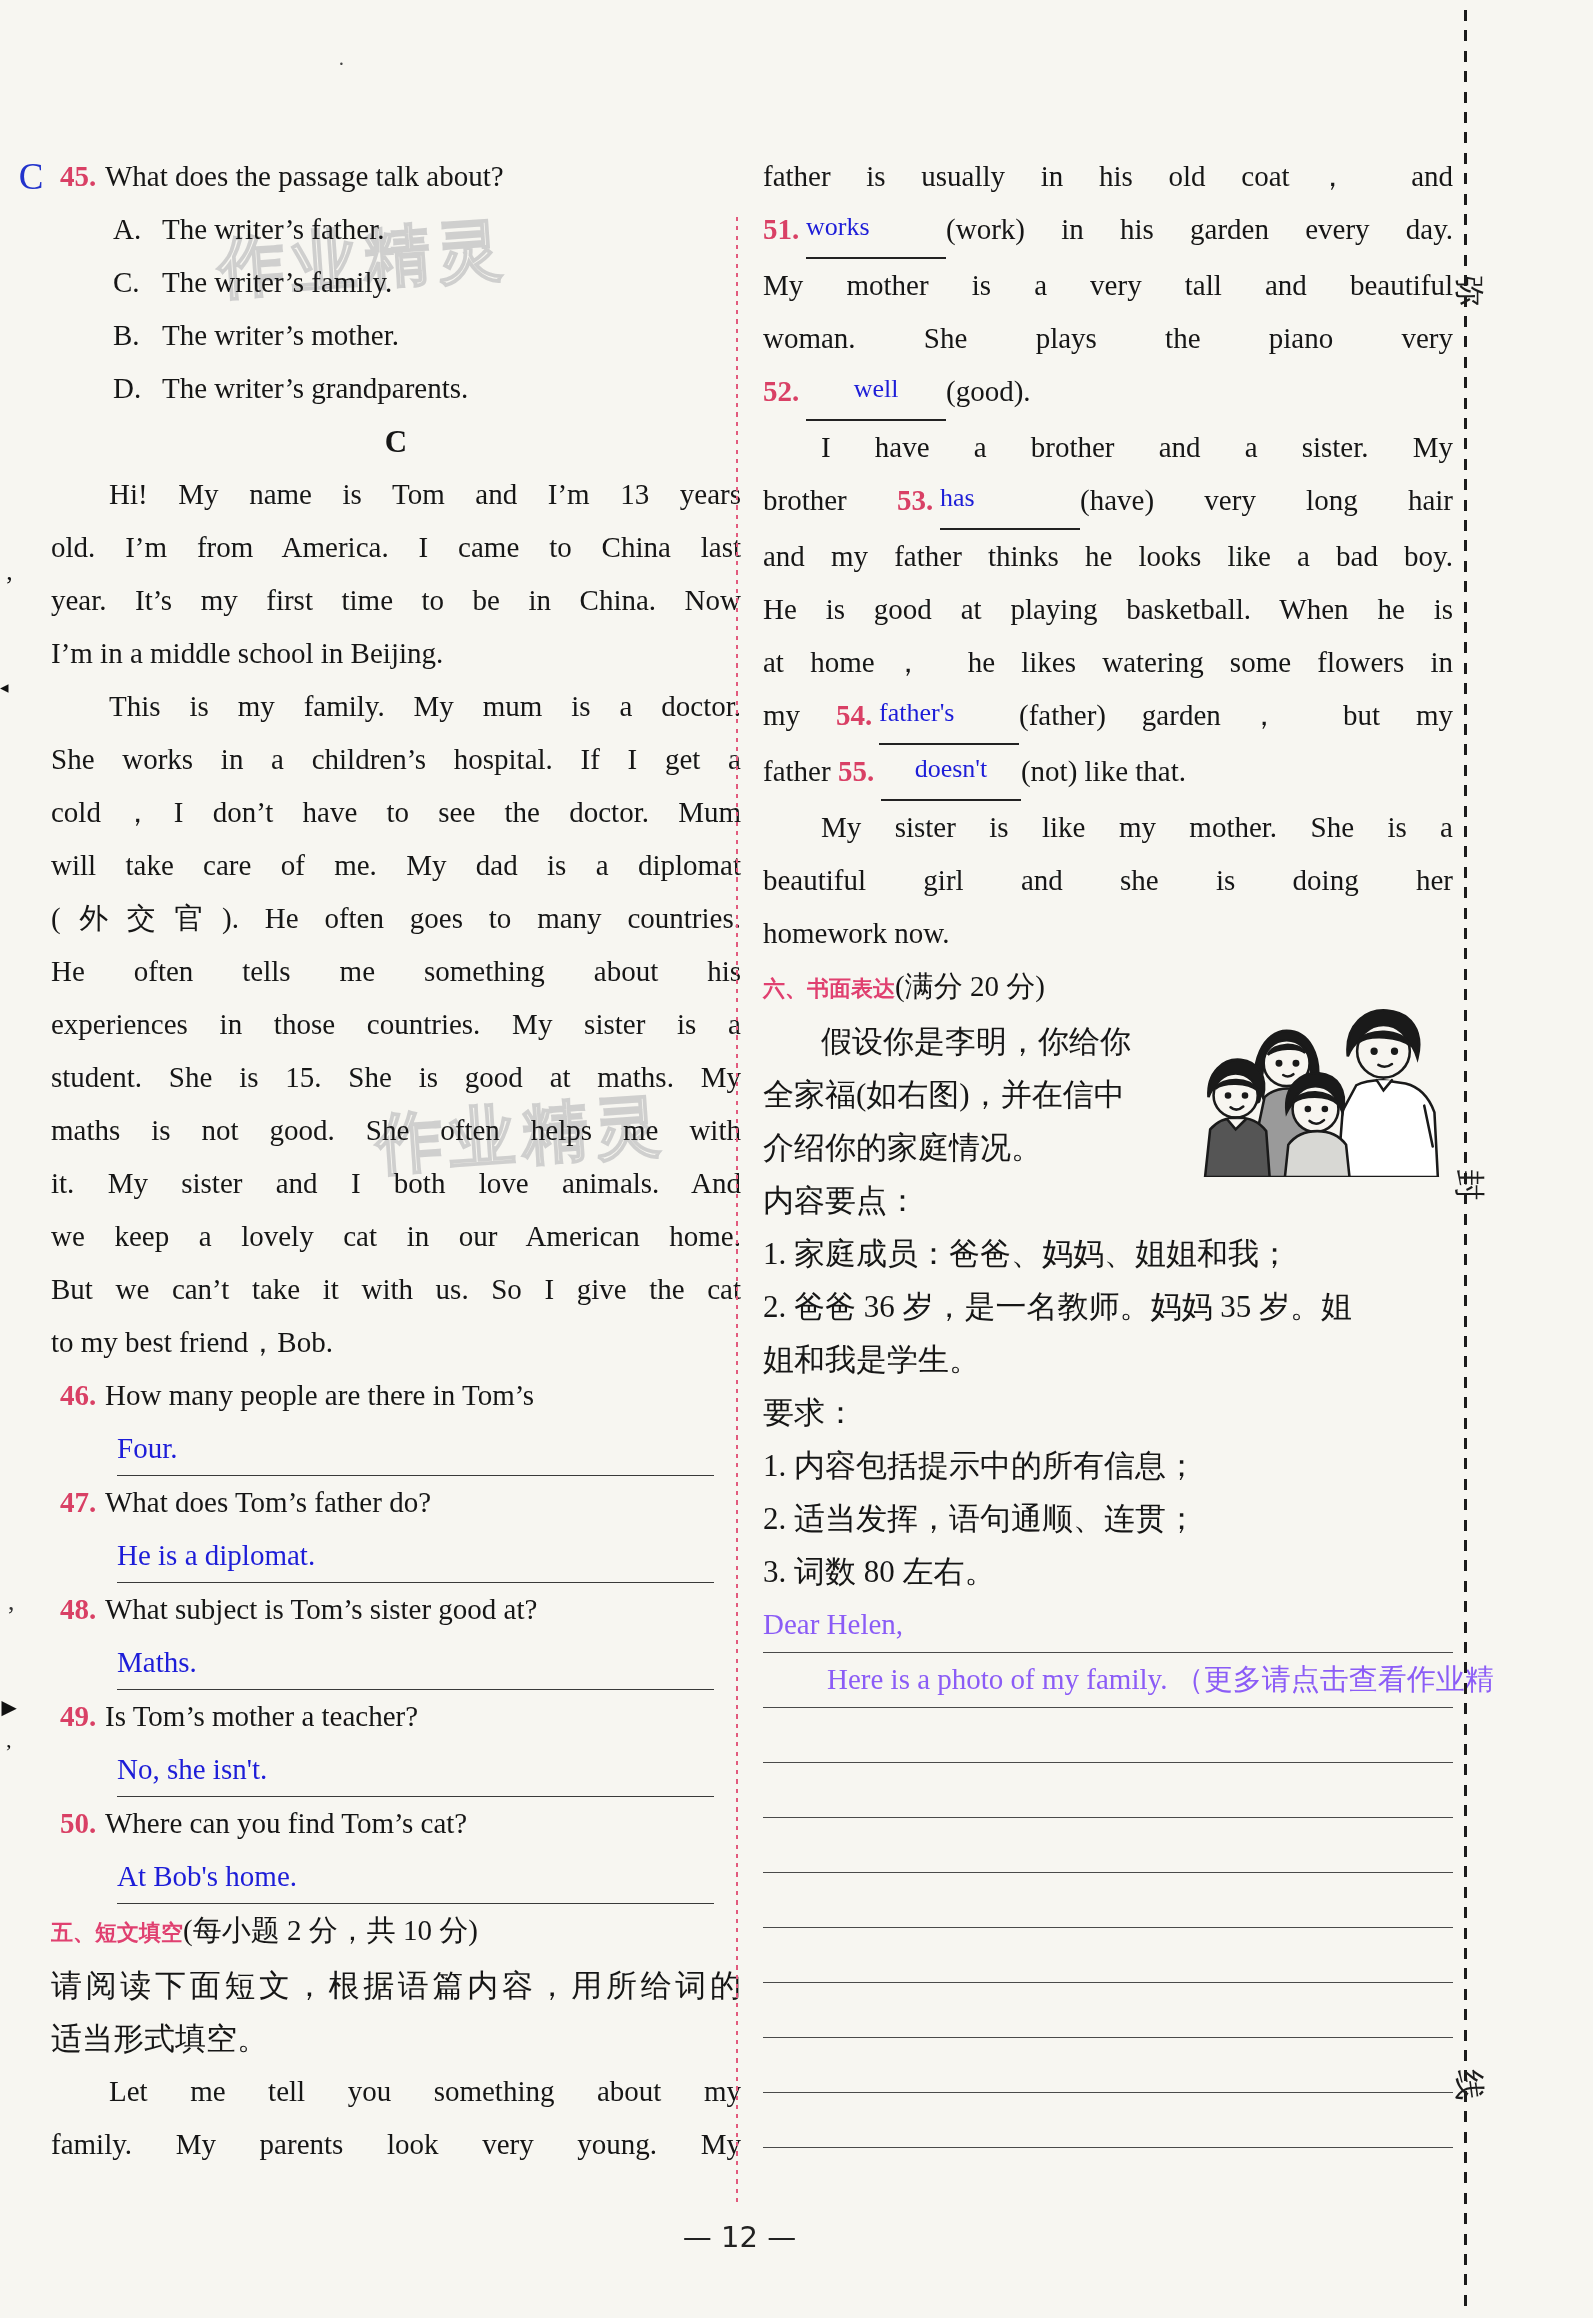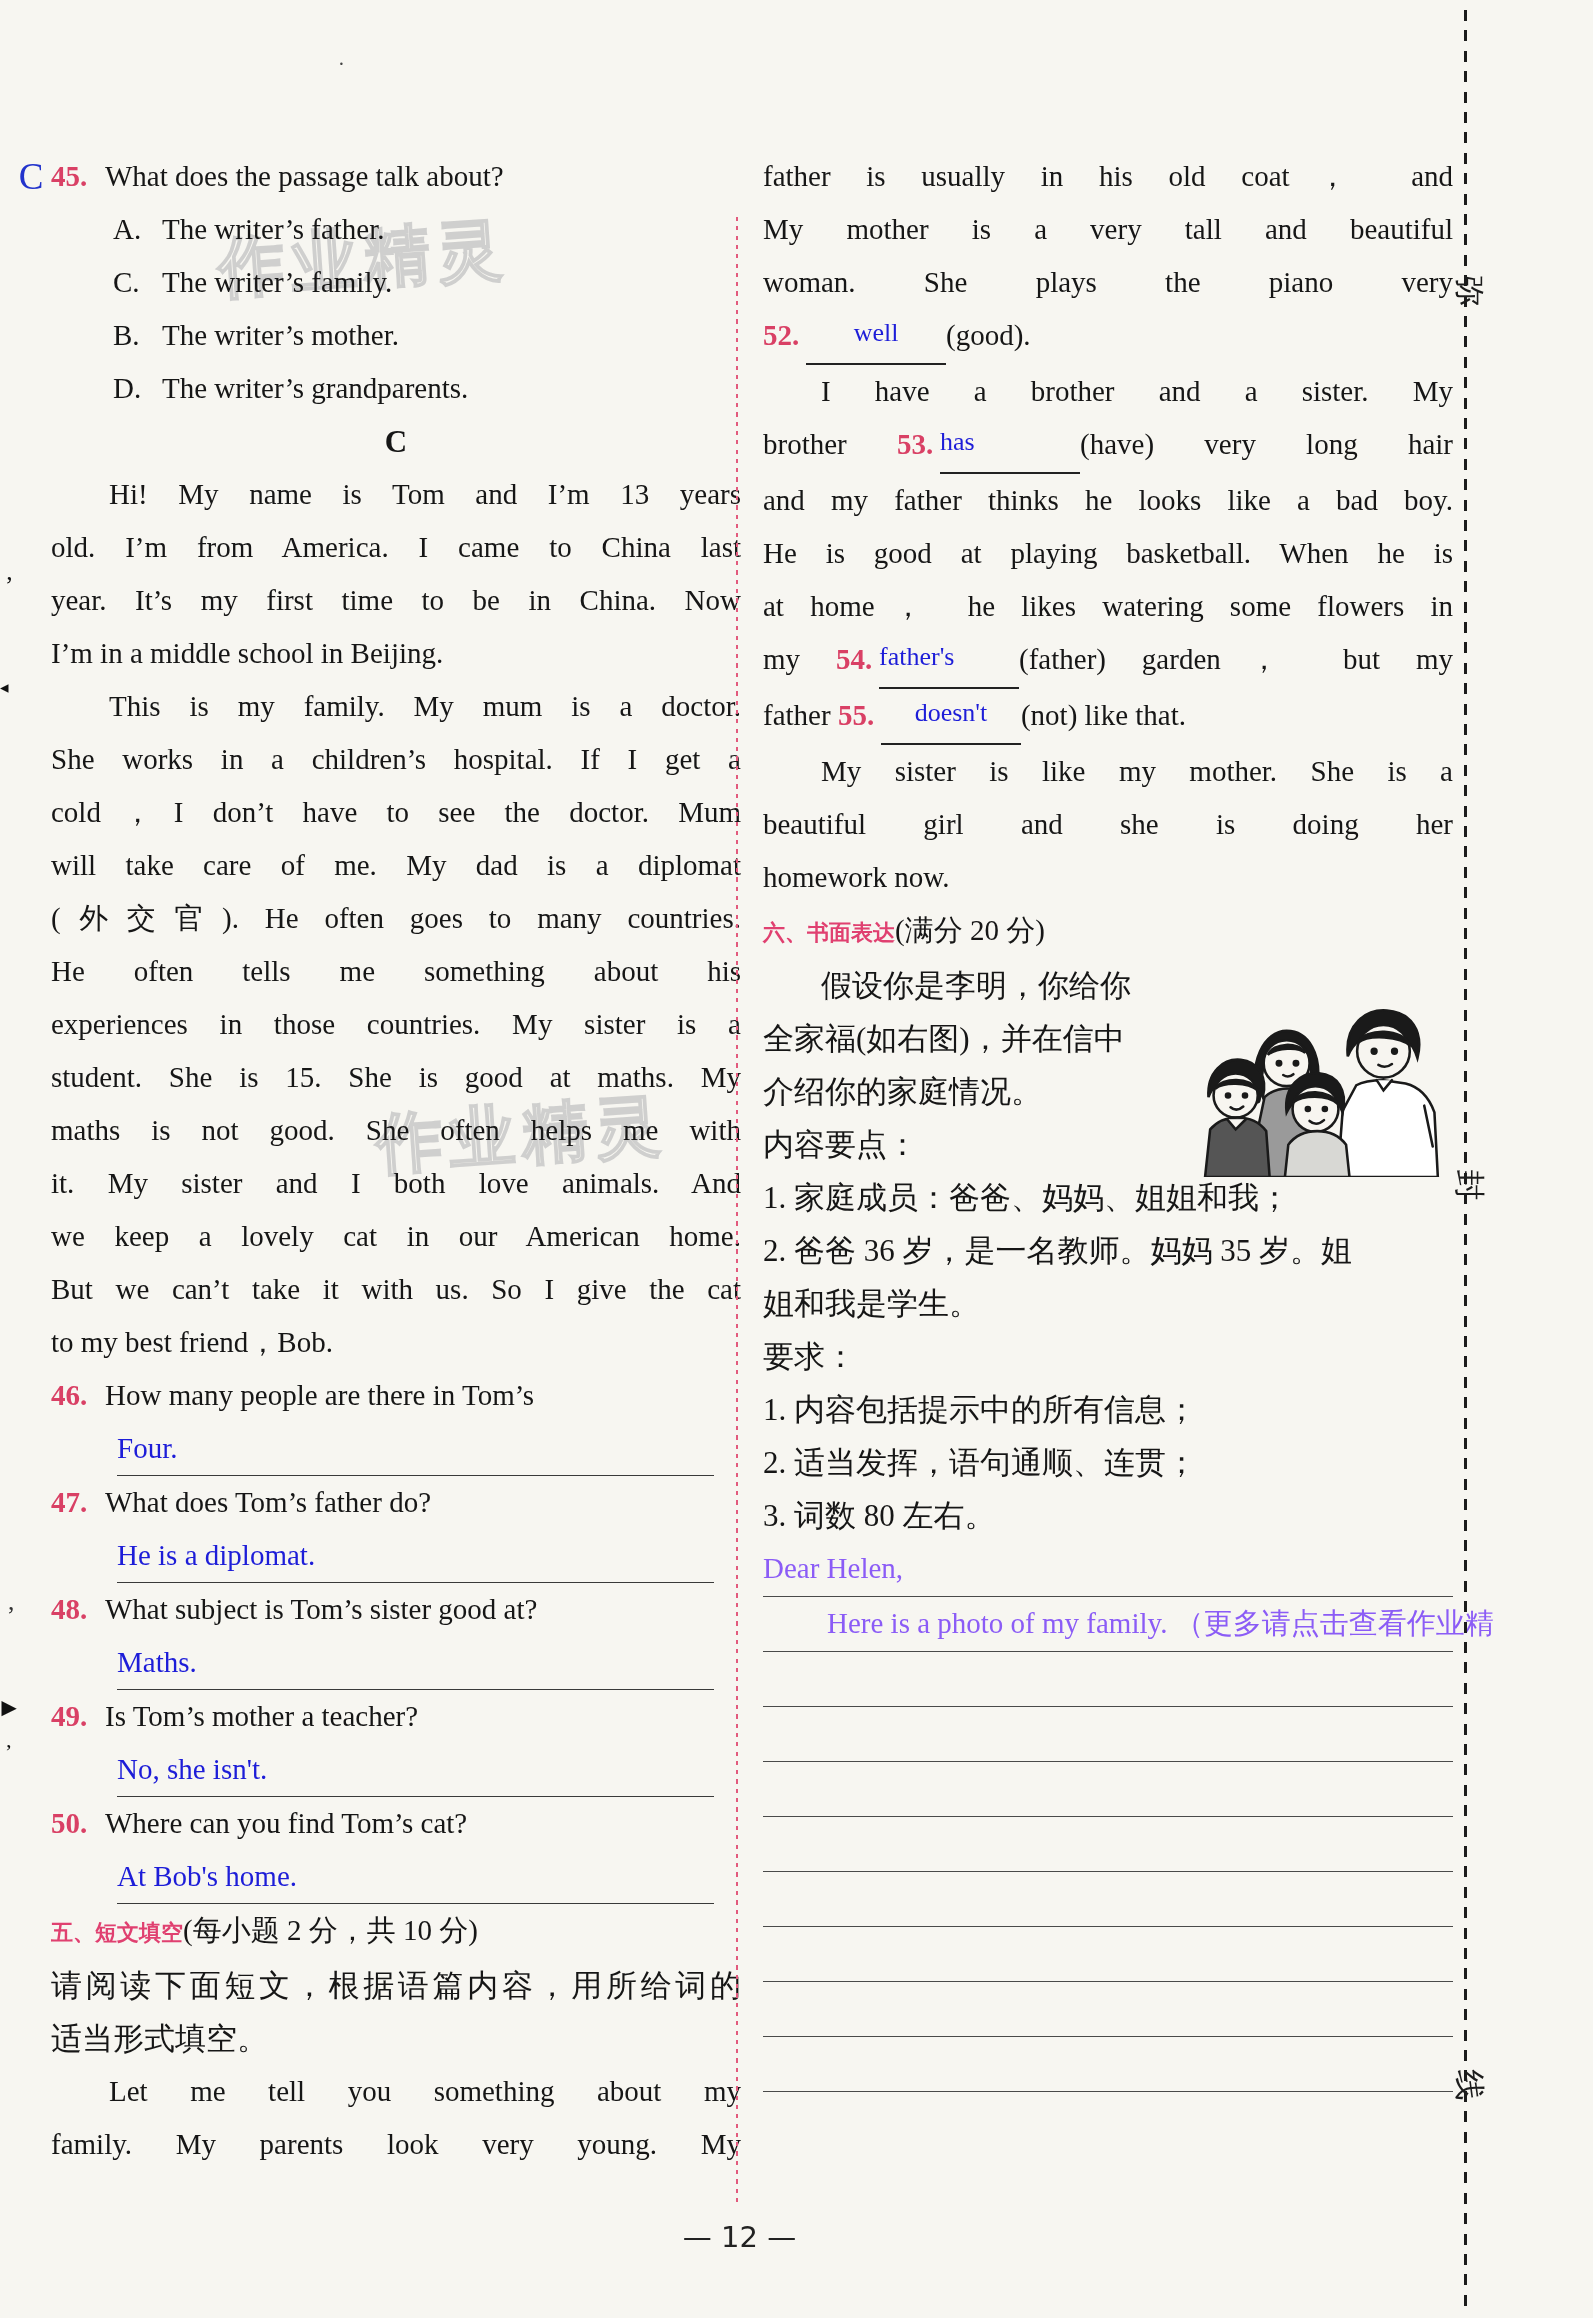--- a/index.html
+++ b/index.html
@@ -14,21 +14,21 @@
   }
   
   .col{position:absolute;top:150px;font-size:29px;line-height:53px;}
   .col-left{left:51px;width:690px;}
   .col-right{left:763px;width:690px;}
   .line{white-space:nowrap;}
   .line.j{white-space:normal;text-align:justify;text-align-last:justify;text-justify:inter-word;}
   .line.ind{text-indent:58px;}
   .cjk{font-size:31px;}
   
-  .qnum{display:inline-block;width:54px;color:#d94065;font-weight:bold;}
+  .qnum{display:inline-block;width:54px;color:#d94065;font-weight:bold;text-align:center;}
   .opt-line,.q-cont{padding-left:62px;}
   .opt-label{display:inline-block;width:49px;}
   .passage-heading{text-align:center;font-weight:bold;font-size:31px;}
   
   .ans-row{margin-left:66px;width:597px;border-bottom:1.7px solid #3a3a3a;color:#1d1dd8;height:53px;}
   
   .sec-title{color:#e04070;font-weight:bold;font-size:22px;}
   .sec-paren{color:#161616;font-weight:normal;font-size:29px;}
   
   .blank{display:inline-block;width:140px;border-bottom:2.5px solid #222;text-align:center;vertical-align:baseline;}
@@ -136,20 +136,21 @@
       </div>
     <div id="sec5-intro">
         <div class="line j ind">Let me tell you something about my</div>
         <div class="line j">family. My parents look very young. My</div>
       </div>
   </div>
 
   <div class="col col-right">
     <div id="cloze">
         <div class="line j">father is usually in his old coat， and</div>
+        <div class="line j"><span class="cnum">51.</span><span class="blank"><span class="ans">works</span></span>(work) in his garden every day.</div>
         <div class="line j">My mother is a very tall and beautiful</div>
         <div class="line j">woman. She plays the piano very</div>
         <div class="line"><span class="cnum">52.</span><span class="blank"><span class="ans">well</span></span>(good).</div>
         <div class="line j ind">I have a brother and a sister. My</div>
         <div class="line j">brother <span class="cnum">53.</span><span class="blank"><span class="ans">has</span></span>(have) very long hair</div>
         <div class="line j">and my father thinks he looks like a bad boy.</div>
         <div class="line j">He is good at playing basketball. When he is</div>
         <div class="line j">at home， he likes watering some flowers in</div>
         <div class="line j">my <span class="cnum">54.</span><span class="blank"><span class="ans">father's</span></span>(father) garden， but my</div>
         <div class="line">father <span class="cnum">55.</span><span class="blank"><span class="ans">doesn't</span></span>(not) like that.</div>

